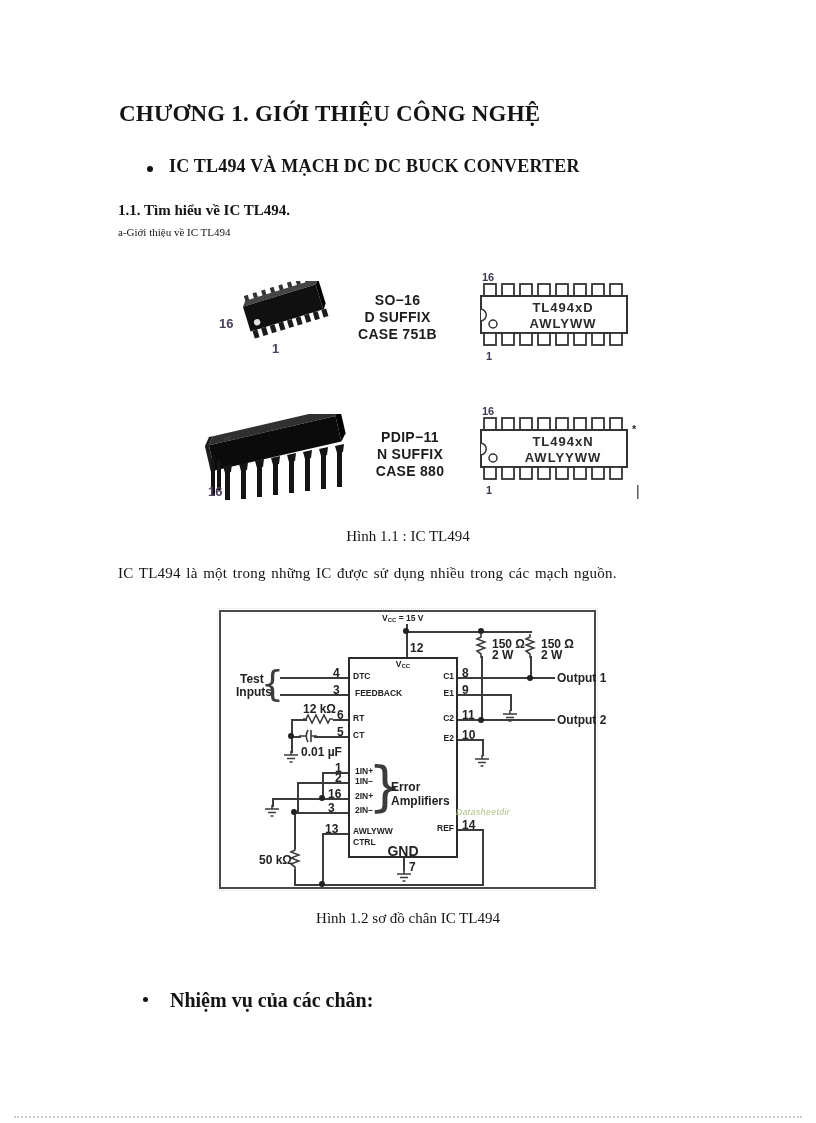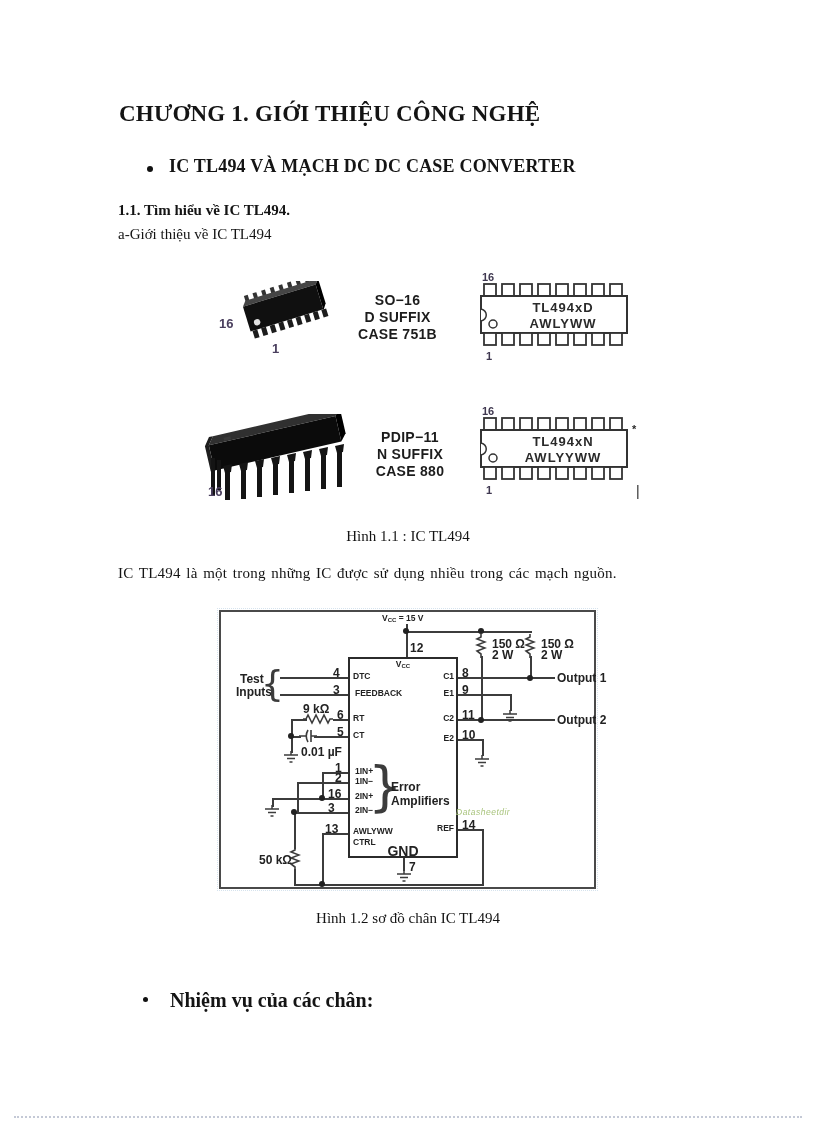--- a/index.html
+++ b/index.html
@@ -4,21 +4,21 @@
 <style>
   *{margin:0;padding:0;box-sizing:border-box}
   html,body{background:#fff}
   body{width:816px;height:1123px;position:relative;font-family:"Liberation Serif","DejaVu Serif",serif;color:#141414;overflow:hidden}
   .abs{position:absolute}
   
   .title{position:absolute;left:119px;top:101px;font-size:23px;font-weight:bold;letter-spacing:.2px;white-space:nowrap}
   .bdot{position:absolute;width:6px;height:6px;border-radius:50%;background:#111}
   .topic{position:absolute;left:169px;top:156px;font-size:18px;font-weight:bold;letter-spacing:.2px;white-space:nowrap}
   .sect{position:absolute;left:118px;top:202px;font-size:15px;font-weight:bold;white-space:nowrap}
-  .subsect{position:absolute;left:118px;top:226px;font-size:15px;white-space:nowrap}
+  .subsect{position:absolute;left:118px;top:226px;font-size:11px;white-space:nowrap}
   .cap{position:absolute;left:118px;width:580px;text-align:center;font-size:15px;white-space:nowrap}
   .para{position:absolute;left:118px;top:565px;font-size:15px;letter-spacing:.25px;word-spacing:1.5px;white-space:nowrap}
   .pins-bullet{position:absolute;left:170px;top:989px;font-size:20px;font-weight:bold;white-space:nowrap}
   .pagebreak{position:absolute;left:14px;top:1116px;width:788px;border-top:2px dotted #c4c9d6}
   
   .pkgtext{position:absolute;text-align:center;font-family:"Liberation Sans","DejaVu Sans",sans-serif;font-weight:bold;font-size:14px;line-height:17px;color:#1c1c1c;letter-spacing:.3px}
   .pkgtext span{display:block}
   .pkgnum{position:absolute;font-family:"Liberation Sans","DejaVu Sans",sans-serif;font-weight:bold;font-size:13px;color:#4a3f5e;line-height:1}
   .pkgmark{position:absolute;font-family:"Liberation Sans","DejaVu Sans",sans-serif;font-weight:bold;font-size:11px;color:#2a2a2a;line-height:1}
   
@@ -37,21 +37,21 @@
   .ctr{left:129px;width:110px;text-align:center}
 </style>
 </head>
 <body>
 
 <div>
 
   <h1 class="title">CHƯƠNG 1. GIỚI THIỆU CÔNG NGHỆ</h1>
 
   <span class="bdot" style="left:147px;top:166px"></span>
-  <h2 class="topic">IC TL494 VÀ MẠCH DC DC CASE CONVERTER</h2>
+  <h2 class="topic">IC TL494 VÀ MẠCH DC DC BUCK CONVERTER</h2>
 
   <div class="sect">1.1. Tìm hiểu về IC TL494.</div>
   <div class="subsect">a-Giới thiệu về IC TL494</div>
 
   <svg class="abs" style="left:233px;top:281px" width="105" height="78" viewBox="0 0 105 78">
     <g transform="rotate(-17 52 40)">
       <rect x="20" y="4" width="4" height="7" fill="#333"></rect>
         <rect x="29" y="4" width="4" height="7" fill="#333"></rect>
       <rect x="38" y="4" width="4" height="7" fill="#333"></rect>
         <rect x="47" y="4" width="4" height="7" fill="#333"></rect>
@@ -297,21 +297,21 @@
     <span class="cl" style="left:243px;top:119px">10</span>
     <span class="cl" style="left:243px;top:209px">14</span>
     <span class="cl" style="left:190px;top:251px">7</span>
 
     <span class="clr" style="top:62px">C1</span>
     <span class="clr" style="top:79px">E1</span>
     <span class="clr" style="top:104px">C2</span>
     <span class="clr" style="top:124px">E2</span>
     <span class="clr" style="top:214px">REF</span>
 
-    <span class="cl" style="left:84px;top:93px">9 kΩ</span>
+    <span class="cl" style="left:84px;top:93px">12 kΩ</span>
     <span class="cl" style="left:82px;top:136px">0.01 µF</span>
     <span class="cl" style="left:40px;top:244px">50 kΩ</span>
     <span class="cl" style="left:273px;top:28px">150 Ω</span>
     <span class="cl" style="left:273px;top:39px">2 W</span>
     <span class="cl" style="left:322px;top:28px">150 Ω</span>
     <span class="cl" style="left:322px;top:39px">2 W</span>
     <span class="cl" style="left:338px;top:62px">Output 1</span>
     <span class="cl" style="left:338px;top:104px">Output 2</span>
 
     <span class="cl" style="left:21px;top:63px">Test</span>

